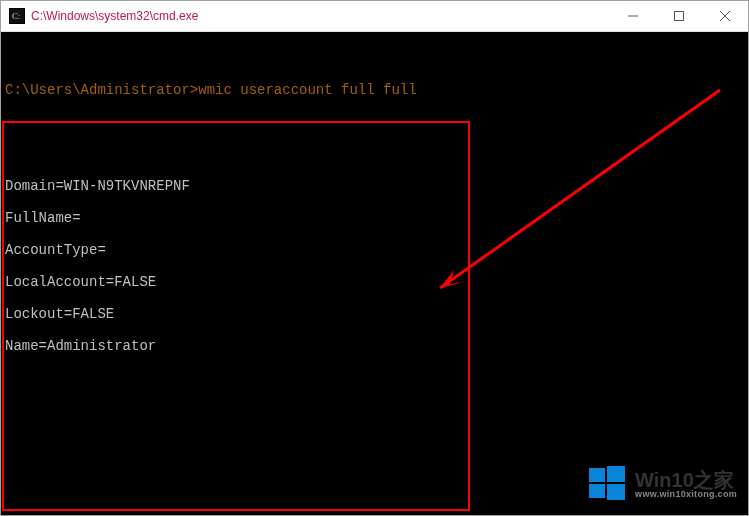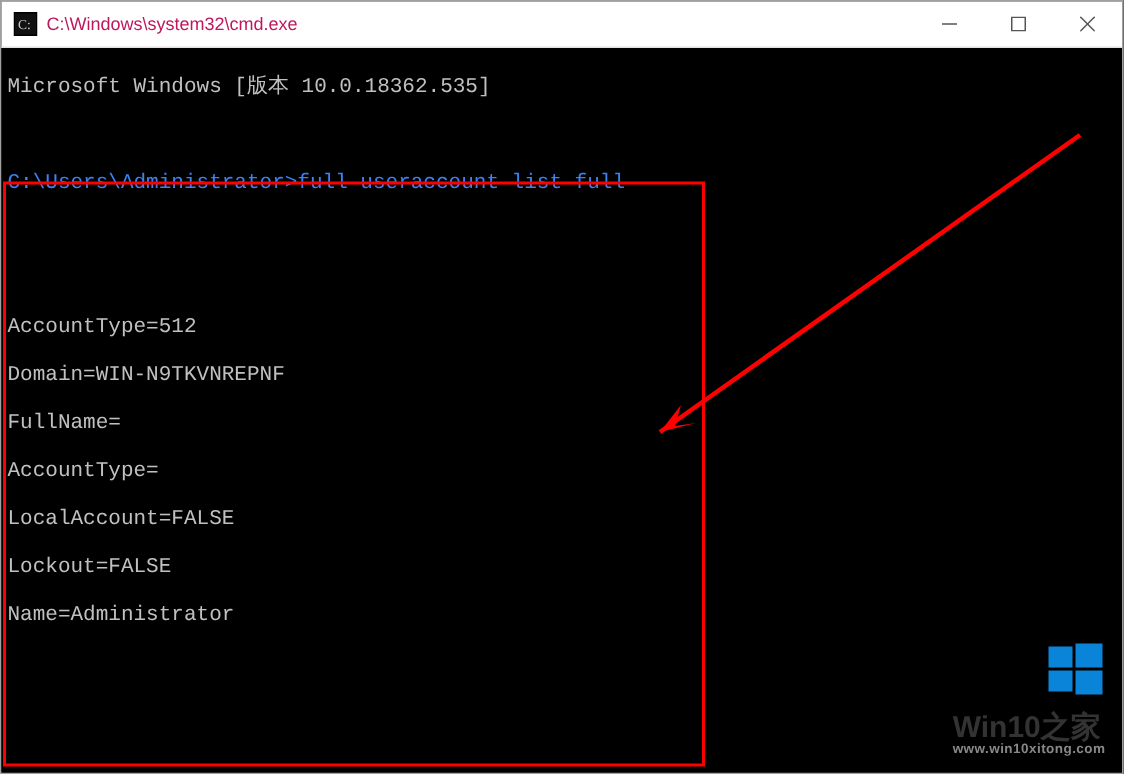--- a/index.html
+++ b/index.html
@@ -61,21 +61,21 @@
       background: #000;
       color: #c0c0c0;
       padding: 2px 4px;
       font-size: 14px;
       line-height: 16px;
       white-space: pre;
       overflow: hidden;
       position: relative;
     }
     .line { min-height: 16px; }
-    .prompt-cmd { color: #3b82f6; }
+    .prompt-cmd { color: #a16207; }
     .redbox {
       position: absolute;
       left: 2px;
       top: 121px;
       width: 468px;
       height: 390px;
       border: 2px solid #ff0000;
       pointer-events: none;
     }
     .arrow-svg {
@@ -84,23 +84,22 @@
       top: 78px;
       width: 320px;
       height: 230px;
       pointer-events: none;
     }
     .watermark {
       position: absolute;
       right: 12px;
       bottom: 12px;
       display: flex;
-      align-items: flex-end;
+      align-items: center;
       gap: 8px;
-      flex-direction: column;
     }
     .winlogo {
       width: 40px;
       height: 40px;
     }
     .winlogo rect { fill: #0a84d8; }
     .brand-text {
       display: flex;
       flex-direction: column;
       font-family: "Segoe UI", sans-serif;
@@ -145,26 +144,24 @@
       <div class="win-btn">
         <svg width="10" height="10" viewBox="0 0 10 10">
             <line x1="0" y1="0" x2="10" y2="10" stroke="#555" stroke-width="1"></line>
             <line x1="10" y1="0" x2="0" y2="10" stroke="#555" stroke-width="1"></line>
           </svg>
       </div>
     </div>
   </div>
 
   <div class="terminal">
-<div class="line">Microsoft Windows [版本 10.0.18362.535]</div>
 <div class="line"></div>
-<div class="line"><span class="prompt-cmd">C:\Users\Administrator&gt;</span><span class="prompt-cmd">full useraccount list full</span></div>
+<div class="line"><span class="prompt-cmd">C:\Users\Administrator&gt;</span><span class="prompt-cmd">wmic useraccount full full</span></div>
 <div class="line"></div>
 <div class="line"></div>
-<div class="line">AccountType=512</div>
 <div class="line">Domain=WIN-N9TKVNREPNF</div>
 <div class="line">FullName=</div>
 <div class="line">AccountType=</div>
 <div class="line">LocalAccount=FALSE</div>
 <div class="line">Lockout=FALSE</div>
 <div class="line">Name=Administrator</div>
 
 
 
 

